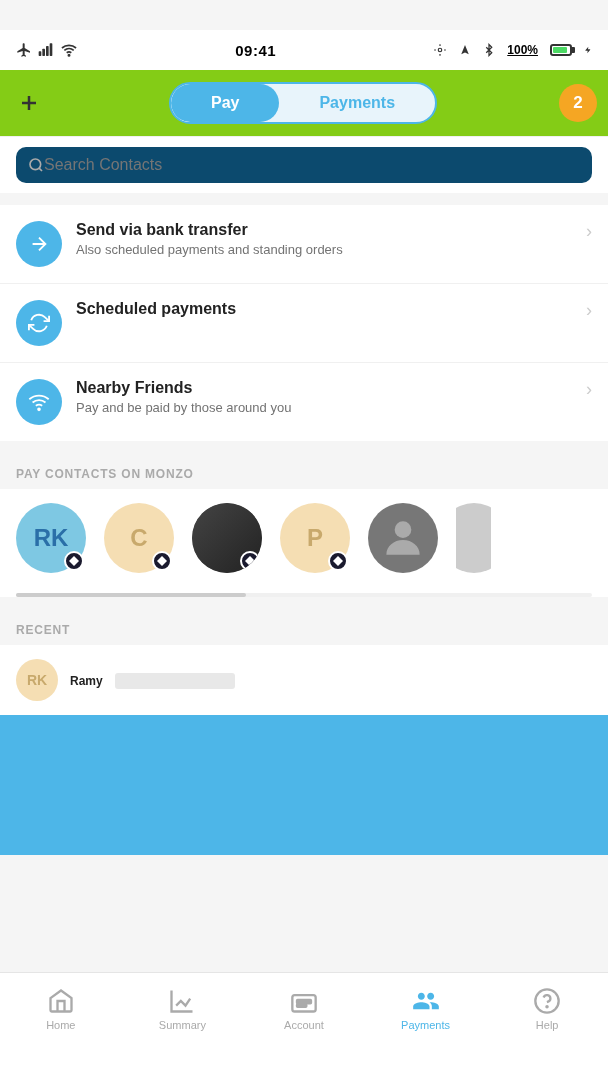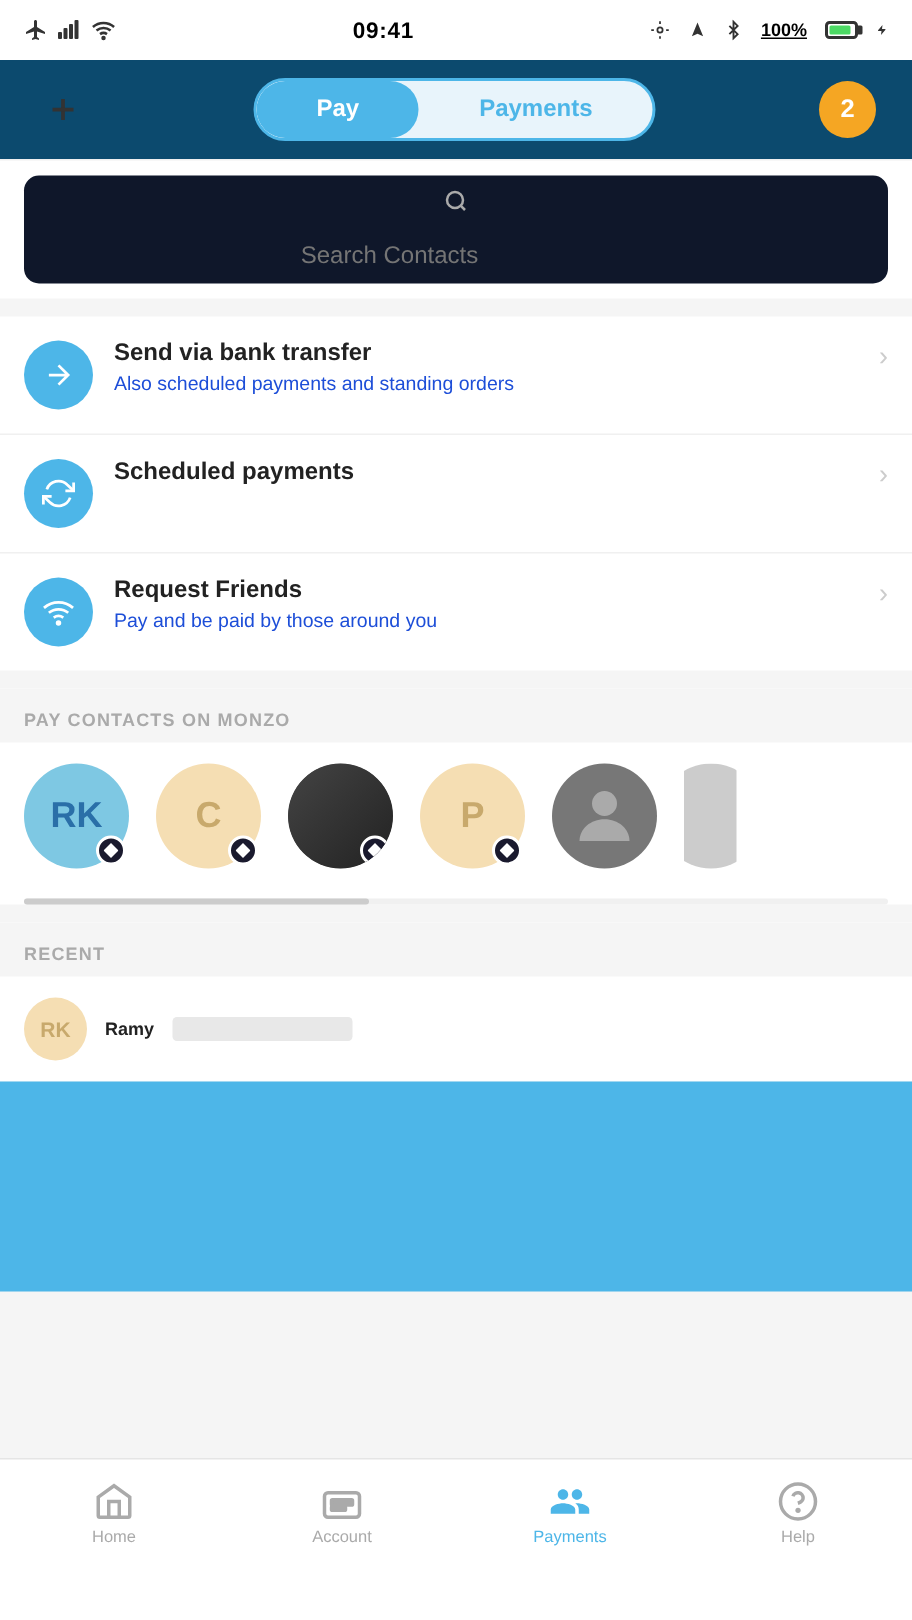--- a/index.html
+++ b/index.html
@@ -16,20 +16,21 @@
     
     .status-bar {
       background: #fff;
       height: 40px;
       display: flex;
       align-items: center;
       justify-content: space-between;
       padding: 0 16px;
       font-size: 13px;
       font-weight: 600;
+      margin-top: 30px;
     }
     .status-left {
       display: flex;
       align-items: center;
       gap: 6px;
     }
     .status-center {
       font-size: 15px;
       font-weight: 700;
       letter-spacing: 0.5px;
@@ -65,22 +66,22 @@
     }
     .battery-fill {
       height: 100%;
       width: 90%;
       background: #4cd964;
       border-radius: 1px;
     }
 
     
     .top-bar {
-      background: #0c4a6e;
-      padding: 12px 24px;
+      background: #84cc16;
+      padding: 12px 11px;
       display: flex;
       align-items: center;
       justify-content: space-between;
     }
     .add-btn {
       width: 36px;
       height: 36px;
       display: flex;
       align-items: center;
       justify-content: center;
@@ -133,25 +134,24 @@
 
     
     .search-bar {
       background: #fff;
       padding: 10px 16px;
       border-top: 1px solid #f0f0f0;
     }
     .search-input-wrap {
       display: flex;
       align-items: center;
-      background: #0f172a;
+      background: #0c4a6e;
       border-radius: 10px;
       padding: 9px 12px;
-      gap: 20px;
-      flex-direction: column;
+      gap: 0;
     }
     .search-input-wrap input {
       border: none;
       background: transparent;
       font-size: 16px;
       color: #999;
       outline: none;
       flex: 1;
     }
 
@@ -192,21 +192,21 @@
       flex: 1;
     }
     .list-title {
       font-size: 16px;
       font-weight: 600;
       color: #222;
       margin-bottom: 3px;
     }
     .list-subtitle {
       font-size: 13px;
-      color: #1d4ed8;
+      color: #737373;
     }
     .chevron {
       color: #ccc;
       font-size: 18px;
     }
 
     
     .section-header {
       padding: 14px 16px 8px;
       font-size: 12px;
@@ -487,21 +487,21 @@
   <div class="list-item">
     <div class="list-icon">
       <svg viewBox="0 0 24 24" fill="none" stroke="#fff" stroke-width="2.5">
         <path d="M1.42 9A16 16 0 0 1 22.58 9"></path>
         <path d="M5 12.55a11 11 0 0 1 14.08 0"></path>
         <path d="M8.53 16.11a6 6 0 0 1 6.95 0"></path>
         <circle cx="12" cy="20" r="1" fill="#fff"></circle>
       </svg>
     </div>
     <div class="list-text">
-      <div class="list-title">Request Friends</div>
+      <div class="list-title">Nearby Friends</div>
       <div class="list-subtitle">Pay and be paid by those around you</div>
     </div>
     <span class="chevron">›</span>
   </div>
 </div>
 
 <div class="contacts-section">
   <div class="section-header">PAY CONTACTS ON MONZO</div>
   <div class="contacts-scroll">
 
@@ -575,20 +575,27 @@
 <div class="bottom-nav">
 
   <div class="nav-item">
     <svg class="nav-svg" viewBox="0 0 24 24" fill="none" stroke="#aaa" stroke-width="2">
       <path d="M3 9.5L12 3l9 6.5V20a1 1 0 0 1-1 1H4a1 1 0 0 1-1-1V9.5z"></path>
       <polyline points="9 21 9 12 15 12 15 21"></polyline>
     </svg>
     <span class="nav-label">Home</span>
   </div>
 
+  <div class="nav-item">
+    <svg class="nav-svg" viewBox="0 0 24 24" fill="none" stroke="#aaa" stroke-width="2">
+      <path d="M21 21H3V3"></path>
+      <path d="M7 16l4-4 4 4 4-6"></path>
+    </svg>
+    <span class="nav-label">Summary</span>
+  </div>
 
   <div class="nav-item">
     <svg class="nav-svg" viewBox="0 0 24 24" fill="none" stroke="#aaa" stroke-width="2">
       <rect x="2" y="7" width="20" height="14" rx="2"></rect>
       <rect x="6" y="11" width="12" height="3" rx="0.5" fill="#aaa"></rect>
       <rect x="6" y="15" width="8" height="2" rx="0.5" fill="#aaa"></rect>
     </svg>
     <span class="nav-label">Account</span>
   </div>
 

